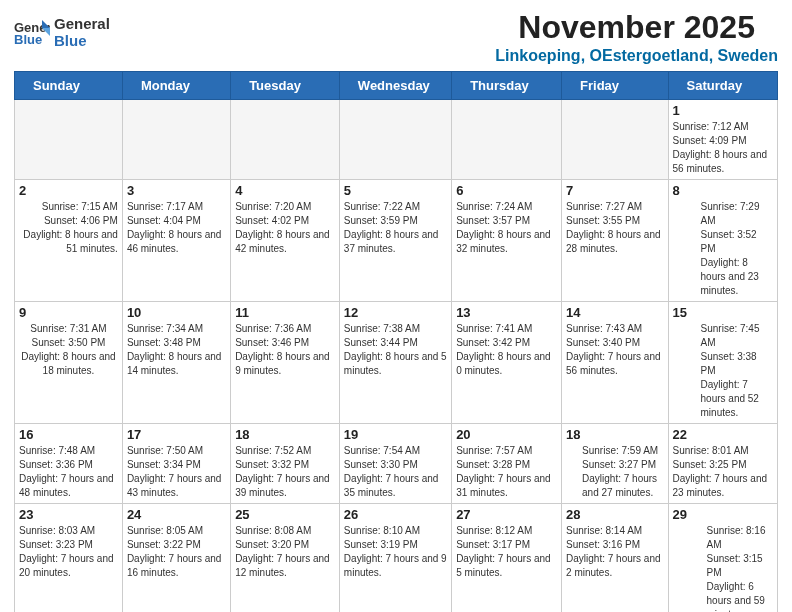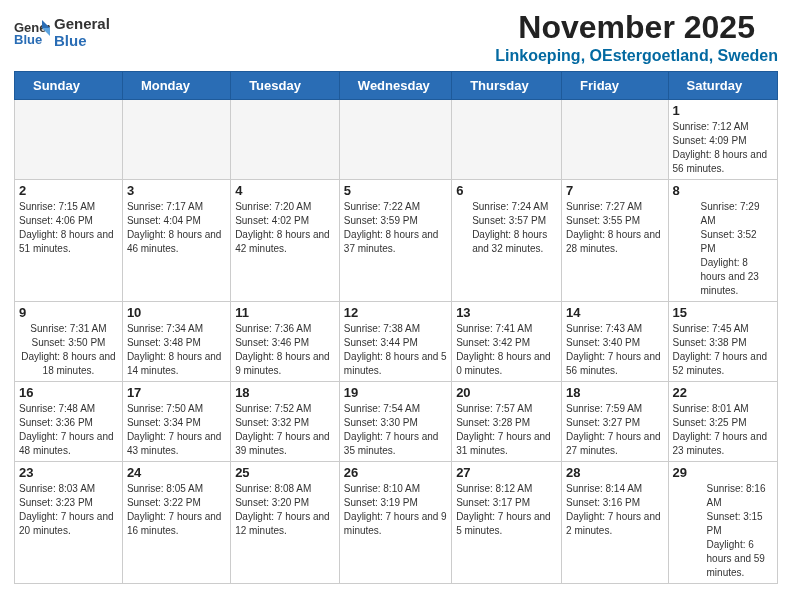--- a/index.html
+++ b/index.html
@@ -130,21 +130,21 @@
           <td>
             <span class="day-number">1</span>
             <div class="day-info" style="white-space: pre-line;">Sunrise: 7:12 AM
 Sunset: 4:09 PM
 Daylight: 8 hours and 56 minutes.</div>
           </td>
         </tr>
         <tr>
           <td>
             <span class="day-number">2</span>
-            <div class="day-info" style="white-space: pre-line;">Sunrise: 7:15 AM
+            <div class="day-info" style="white-space: pre-line; text-align: right;">Sunrise: 7:15 AM
 Sunset: 4:06 PM
 Daylight: 8 hours and 51 minutes.</div>
           </td>
           <td>
             <span class="day-number">3</span>
             <div class="day-info" style="white-space: pre-line;">Sunrise: 7:17 AM
 Sunset: 4:04 PM
 Daylight: 8 hours and 46 minutes.</div>
           </td>
           <td>
@@ -154,21 +154,21 @@
 Daylight: 8 hours and 42 minutes.</div>
           </td>
           <td>
             <span class="day-number">5</span>
             <div class="day-info" style="white-space: pre-line;">Sunrise: 7:22 AM
 Sunset: 3:59 PM
 Daylight: 8 hours and 37 minutes.</div>
           </td>
           <td>
             <span class="day-number">6</span>
-            <div class="day-info" style="white-space: pre-line; margin-left: 16px;">Sunrise: 7:24 AM
+            <div class="day-info" style="white-space: pre-line;">Sunrise: 7:24 AM
 Sunset: 3:57 PM
 Daylight: 8 hours and 32 minutes.</div>
           </td>
           <td>
             <span class="day-number">7</span>
             <div class="day-info" style="white-space: pre-line;">Sunrise: 7:27 AM
 Sunset: 3:55 PM
 Daylight: 8 hours and 28 minutes.</div>
           </td>
           <td>
@@ -210,21 +210,21 @@
 Daylight: 8 hours and 0 minutes.</div>
           </td>
           <td>
             <span class="day-number">14</span>
             <div class="day-info" style="white-space: pre-line;">Sunrise: 7:43 AM
 Sunset: 3:40 PM
 Daylight: 7 hours and 56 minutes.</div>
           </td>
           <td>
             <span class="day-number">15</span>
-            <div class="day-info" style="white-space: pre-line;">Sunrise: 7:45 AM
+            <div class="day-info" style="white-space: pre-line; margin-left: 28px;">Sunrise: 7:45 AM
 Sunset: 3:38 PM
 Daylight: 7 hours and 52 minutes.</div>
           </td>
         </tr>
         <tr>
           <td>
             <span class="day-number">16</span>
             <div class="day-info" style="white-space: pre-line;">Sunrise: 7:48 AM
 Sunset: 3:36 PM
 Daylight: 7 hours and 48 minutes.</div>
@@ -248,21 +248,21 @@
 Daylight: 7 hours and 35 minutes.</div>
           </td>
           <td>
             <span class="day-number">20</span>
             <div class="day-info" style="white-space: pre-line;">Sunrise: 7:57 AM
 Sunset: 3:28 PM
 Daylight: 7 hours and 31 minutes.</div>
           </td>
           <td>
             <span class="day-number">18</span>
-            <div class="day-info" style="white-space: pre-line;">Sunrise: 7:59 AM
+            <div class="day-info" style="white-space: pre-line; margin-left: 16px;">Sunrise: 7:59 AM
 Sunset: 3:27 PM
 Daylight: 7 hours and 27 minutes.</div>
           </td>
           <td>
             <span class="day-number">22</span>
             <div class="day-info" style="white-space: pre-line;">Sunrise: 8:01 AM
 Sunset: 3:25 PM
 Daylight: 7 hours and 23 minutes.</div>
           </td>
         </tr>

